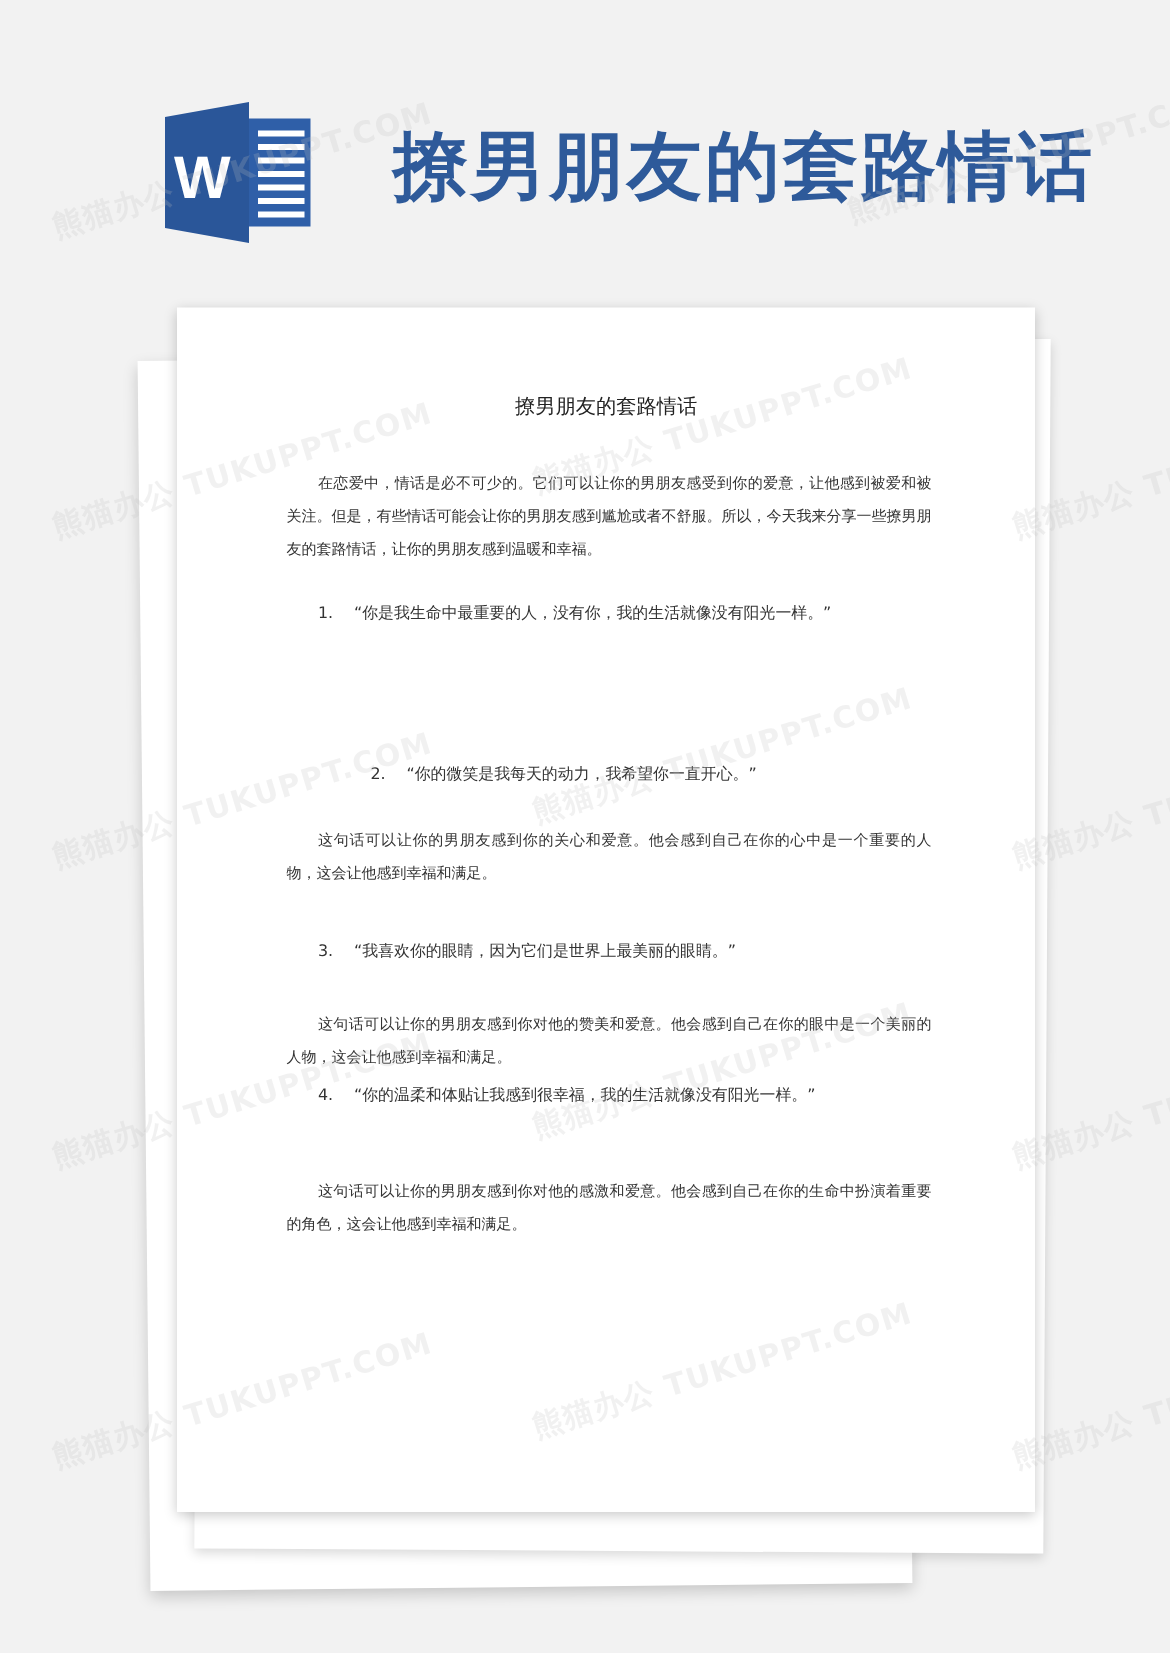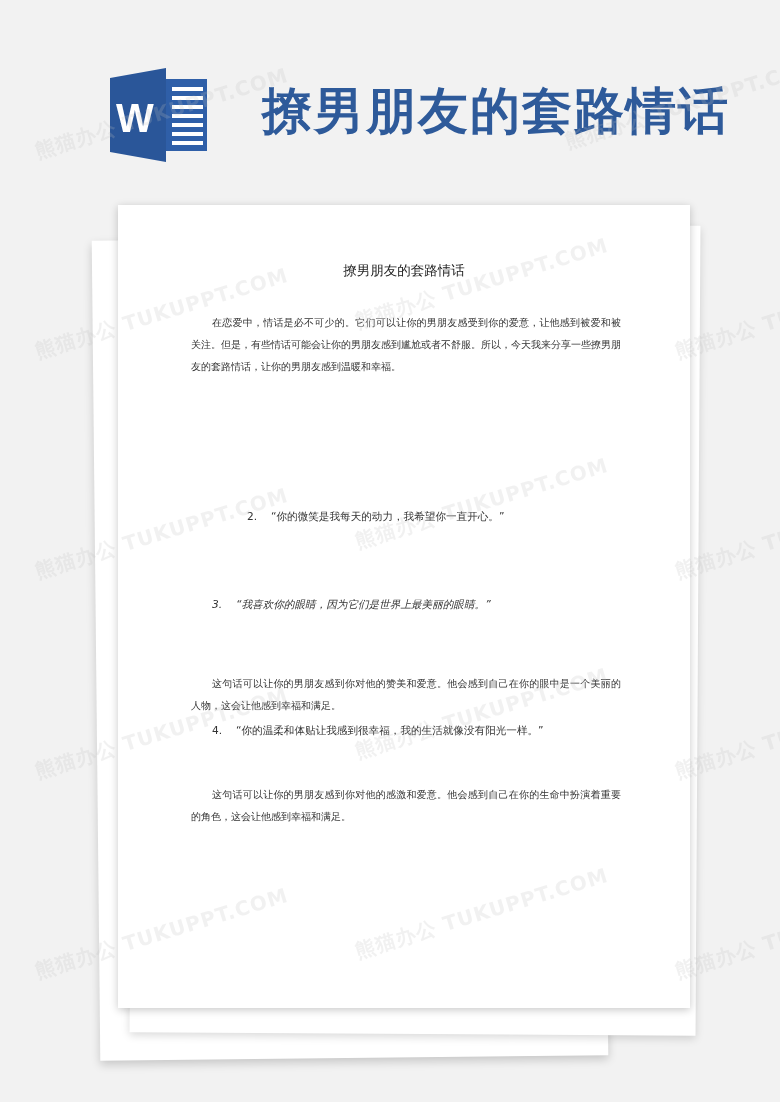--- a/index.html
+++ b/index.html
@@ -82,26 +82,30 @@
 </div>
 
 <div class="page-back"></div>
 <div class="page-mid"></div>
 
 <div class="page">
   <div class="doc-title">撩男朋友的套路情话</div>
 
   <div class="para" style="top:107px;">在恋爱中，情话是必不可少的。它们可以让你的男朋友感受到你的爱意，让他感到被爱和被关注。但是，有些情话可能会让你的男朋友感到尴尬或者不舒服。所以，今天我来分享一些撩男朋友的套路情话，让你的男朋友感到温暖和幸福。</div>
 
+  <div class="item" style="top:193px;">
+    <span class="num">1.</span><span>“你是我生命中最重要的人，没有你，我的生活就像没有阳光一样。”</span>
+  </div>
 
   <div class="item" style="top:300px;margin-left:35px;">
     <span class="num">2.</span><span>“你的微笑是我每天的动力，我希望你一直开心。”</span>
   </div>
+  <div class="para" style="top:345px;">这句话可以让你的男朋友感到你的关心和爱意。他会感到自己在你的心中是一个重要的人物，这会让他感到幸福和满足。</div>
 
-  <div class="item" style="top:388px;font-style:italic;">
+  <div class="item" style="top:418px;">
     <span class="num">3.</span><span>“我喜欢你的眼睛，因为它们是世界上最美丽的眼睛。”</span>
   </div>
   <div class="para" style="top:468px;">这句话可以让你的男朋友感到你对他的赞美和爱意。他会感到自己在你的眼中是一个美丽的人物，这会让他感到幸福和满足。</div>
 
   <div class="item" style="top:514px;">
     <span class="num">4.</span><span>“你的温柔和体贴让我感到很幸福，我的生活就像没有阳光一样。”</span>
   </div>
   <div class="para" style="top:558px;margin-top:21px;">这句话可以让你的男朋友感到你对他的感激和爱意。他会感到自己在你的生命中扮演着重要的角色，这会让他感到幸福和满足。</div>
 </div>
 

